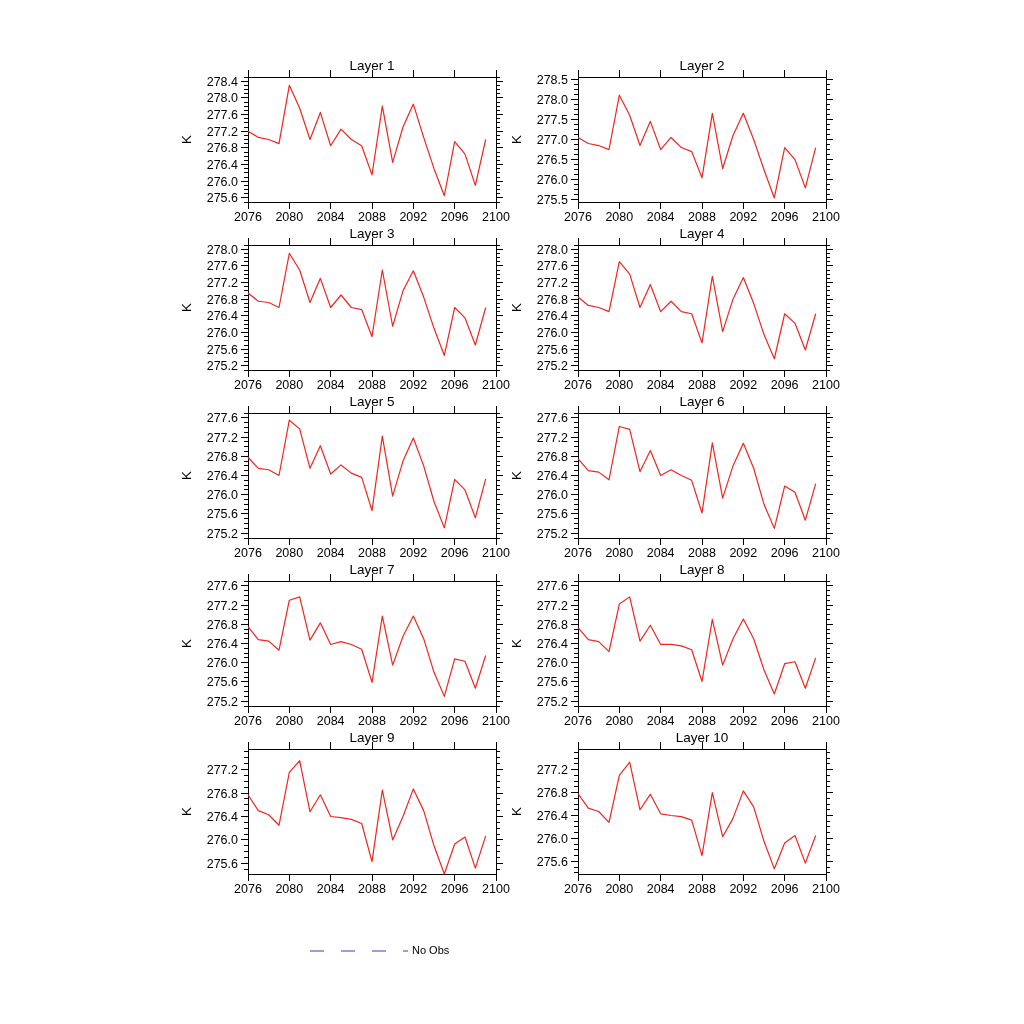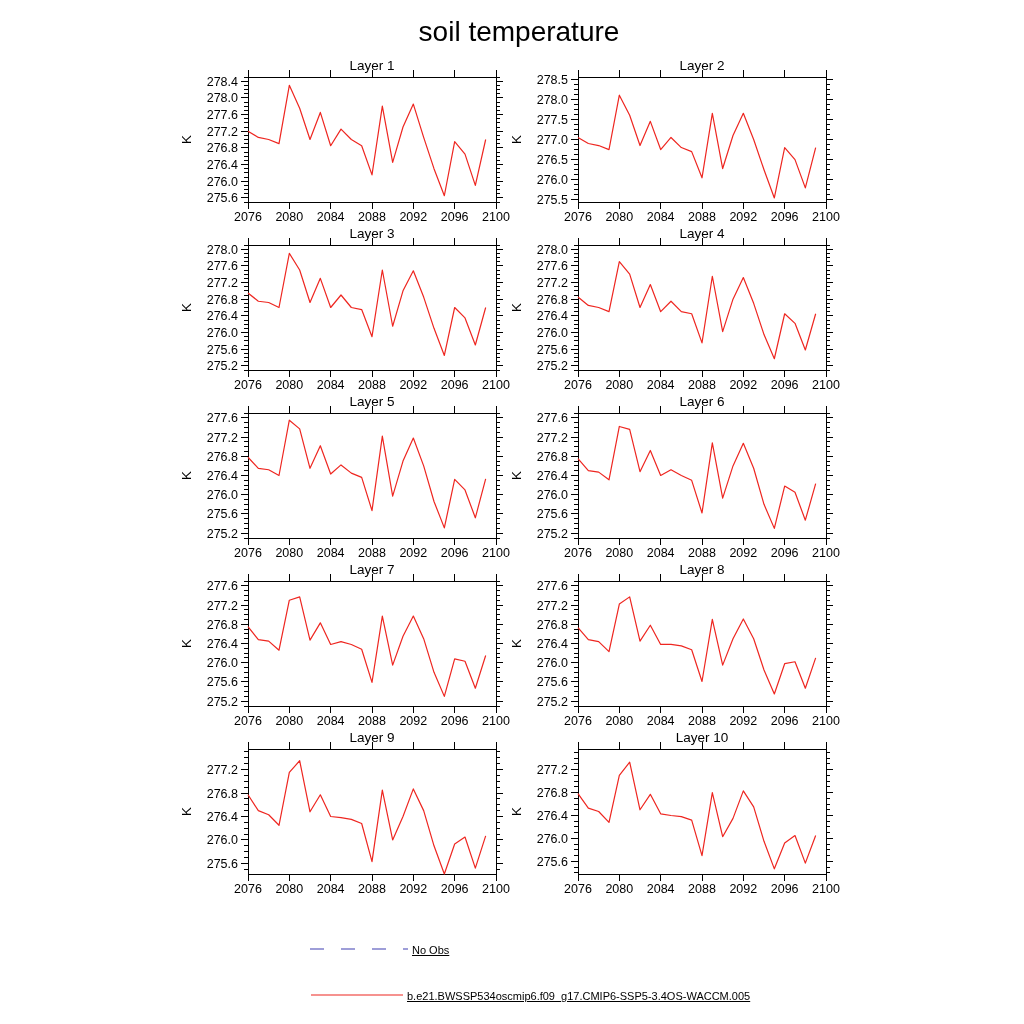--- a/index.html
+++ b/index.html
@@ -1,29 +1,28 @@
 <!DOCTYPE html>
 <html><head>
 <meta charset="utf-8">
 <style>
   html,body{margin:0;padding:0;background:#fff;}
   .page{position:relative;width:1024px;height:1024px;background:#fff;overflow:hidden;
         font-family:"Liberation Sans", sans-serif;color:#000;}
   .main-title{position:absolute;top:16px;left:15px;width:1008px;text-align:center;
               font-size:28px;font-weight:400;letter-spacing:0px;}
   #charts-grid{position:absolute;left:0;top:0;width:826px;height:1024px;}
-  .legend-row{position:absolute;display:flex;align-items:flex-start;text-decoration:underline;}
+  .legend-row{position:absolute;display:flex;align-items:flex-end;}
   .legend-row span{font-size:11px;margin-left:4px;white-space:nowrap;}
   svg text{font-family:"Liberation Sans", sans-serif;}
 </style>
 </head>
 <body>
 
 <div class="page">
-  <div class="main-title">soil temperature</div>
 
   <div id="charts-grid">
       <svg width="345" height="172" style="position: absolute; left: 173px; top: 55px;">
         <text x="199" y="15" text-anchor="middle" font-size="13.5">Layer 1</text>
         <text x="18" y="84.5" text-anchor="middle" font-size="13.5" transform="rotate(-90 18 84.5)">K</text>
         <g stroke="#000" stroke-width="1" shape-rendering="crispEdges">
           <rect x="75" y="22" width="248" height="125" fill="none"></rect>
           <line x1="75" y1="147" x2="75" y2="154"></line>
           <line x1="75" y1="22" x2="75" y2="15"></line>
           <line x1="116.33333333333333" y1="147" x2="116.33333333333333" y2="154"></line>
@@ -918,19 +917,13 @@
       </svg>
     </div>
 
   <div class="legend-row" style="left:310px;top:944px;">
     <svg width="98" height="10">
       <line x1="0" y1="5" x2="98" y2="5" stroke-width="1.4" stroke-dasharray="14 17" stroke="#7f7fcc"></line>
     </svg>
     <span>No Obs</span>
   </div>
 
-  <div class="legend-row" style="left:311px;top:990px;">
-    <svg width="92" height="10">
-      <line x1="0" y1="5" x2="92" y2="5" stroke-width="1.2" stroke="#ee2620"></line>
-    </svg>
-    <span>b.e21.BWSSP534oscmip6.f09_g17.CMIP6-SSP5-3.4OS-WACCM.005</span>
-  </div>
 </div>
 
 </body></html>

